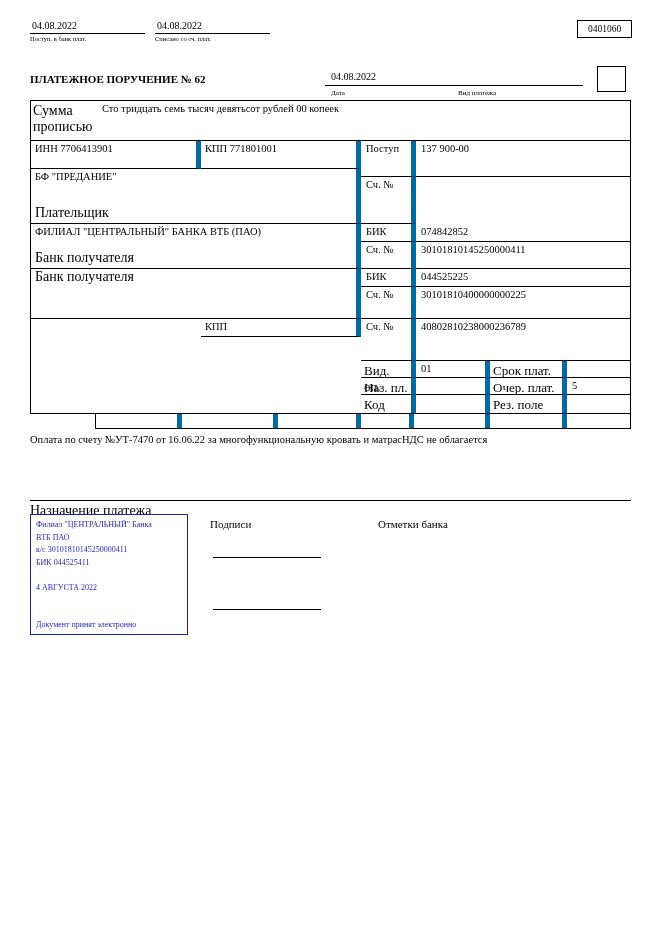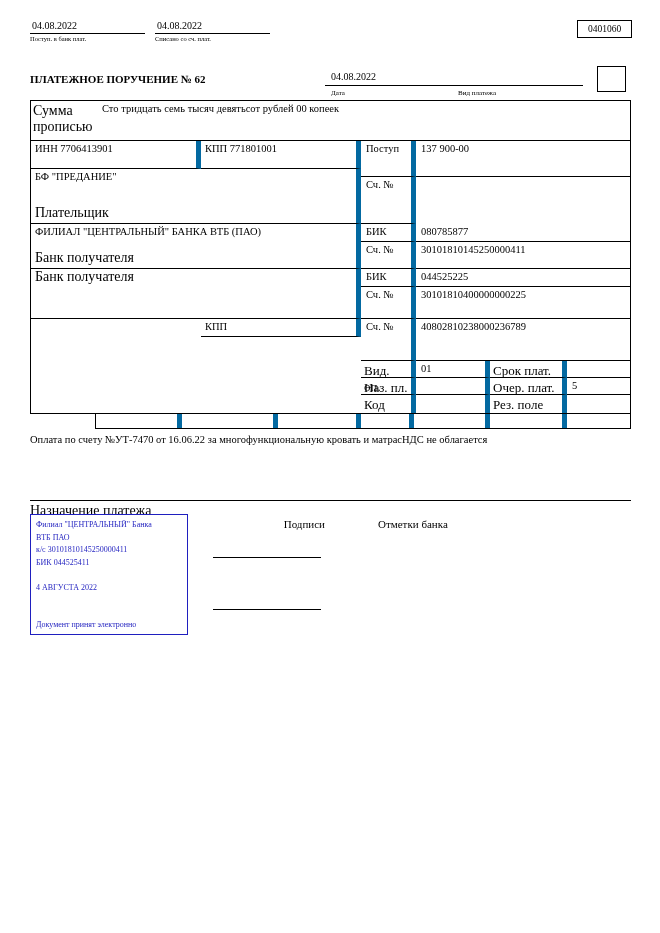--- a/index.html
+++ b/index.html
@@ -74,21 +74,21 @@
 
     <div class="abs br bb pad" style="left:170px;top:218px;width:160px;height:18px">КПП</div>
 
 
     <div class="abs br bb gridval" style="left:330px;top:40px;width:55px;height:36px">Поступ</div>
     <div class="abs bb gridval" style="left:385px;top:40px;width:214px;height:36px">137 900-00</div>
 
     <div class="abs br bb gridval" style="left:330px;top:76px;width:55px;height:47px">Сч. №</div>
 
     <div class="abs br bb gridval" style="left:330px;top:123px;width:55px;height:18px">БИК</div>
-    <div class="abs bb gridval" style="left:385px;top:123px;width:214px;height:18px">080785877</div>
+    <div class="abs bb gridval" style="left:385px;top:123px;width:214px;height:18px">074842852</div>
     <div class="abs br bb gridval" style="left:330px;top:141px;width:55px;height:27px">Сч. №</div>
     <div class="abs bb gridval" style="left:385px;top:141px;width:214px;height:27px">30101810145250000411</div>
 
     <div class="abs br bb gridval" style="left:330px;top:168px;width:55px;height:18px">БИК</div>
     <div class="abs bb gridval" style="left:385px;top:168px;width:214px;height:18px">044525225</div>
     <div class="abs br bb gridval" style="left:330px;top:186px;width:55px;height:32px">Сч. №</div>
     <div class="abs bb gridval" style="left:385px;top:186px;width:214px;height:32px">30101810400000000225</div>
 
     <div class="abs br bb gridval" style="left:330px;top:218px;width:55px;height:42px">Сч. №</div>
     <div class="abs bb gridval" style="left:385px;top:218px;width:214px;height:42px">40802810238000236789</div>
@@ -128,18 +128,18 @@
     <div class="stamp-line">ВТБ ПАО</div>
     <div class="stamp-line">к/с 30101810145250000411</div>
     <div class="stamp-line">БИК 044525411</div>
     <div class="stamp-line"></div>
     <div class="stamp-line">4 АВГУСТА 2022</div>
     <div class="stamp-line"></div>
     <div class="stamp-line"></div>
     <div class="stamp-line">Документ принят электронно</div>
   </div>
 
-  <div class="abs" style="left:210px;top:518px;width:115px;text-align:right;font-size:11px">Подписи</div>
+  <div class="abs" style="left:210px;top:518px;width:115px;text-align:left;font-size:11px">Подписи</div>
   <div class="abs" style="left:378px;top:518px;font-size:11px">Отметки банка</div>
   <div class="abs sigline" style="left:213px;top:557px;width:108px"></div>
   <div class="abs sigline" style="left:213px;top:609px;width:108px"></div>
 
 </div>
 
 </body></html>

